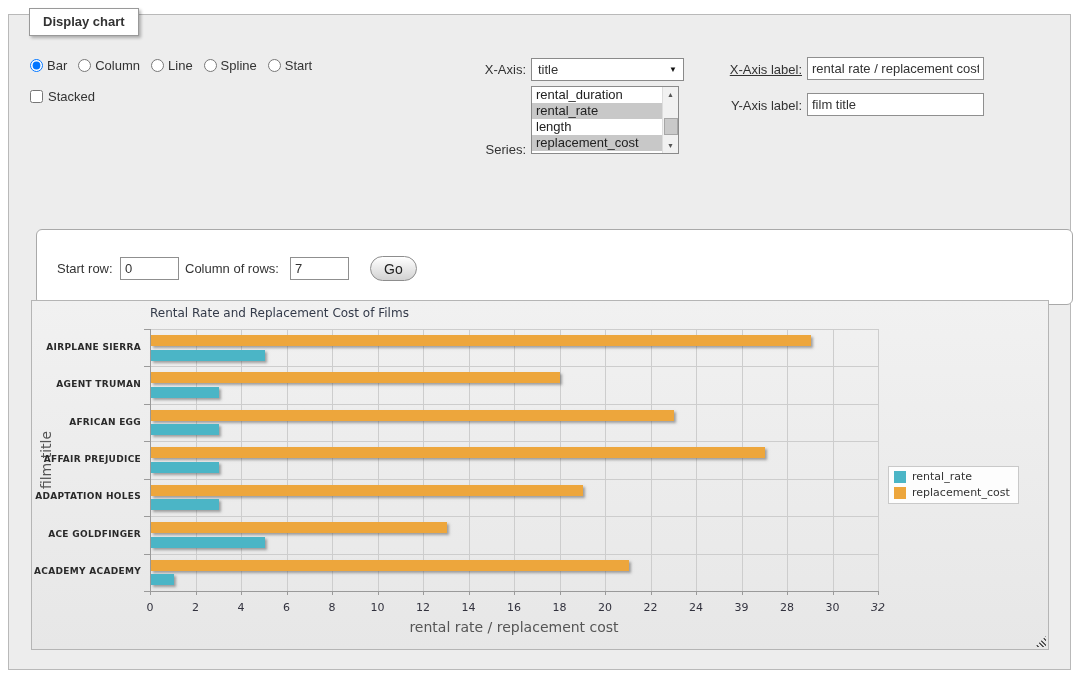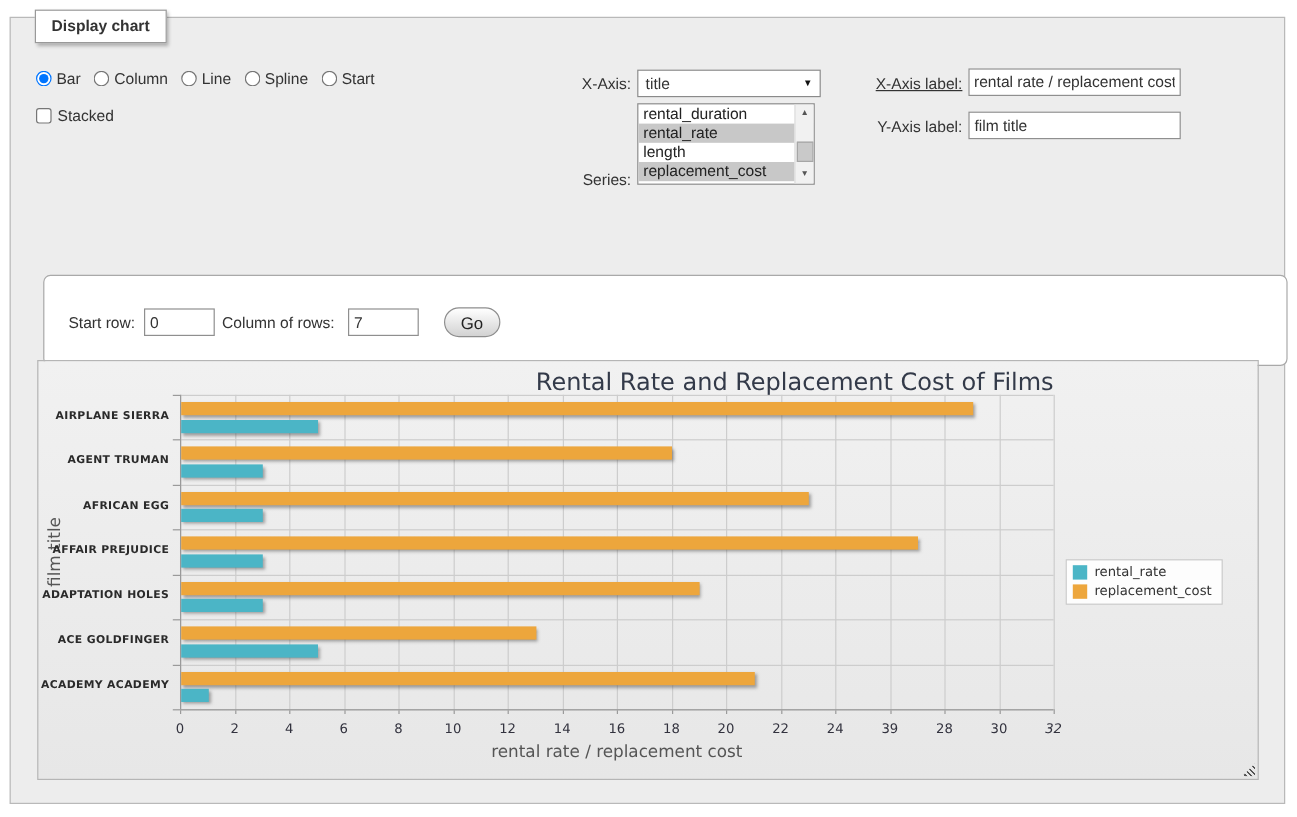--- a/index.html
+++ b/index.html
@@ -38,21 +38,21 @@
   .rows-panel{position:absolute;left:27px;top:171px;width:1037px;height:76px;background:#ffffff;
     border:1px solid #a9a9a9;border-radius:6px;box-sizing:border-box;margin-top:43px;}
   .go-btn{position:absolute;left:333px;top:26px;height:25px;padding:0 13px;border:1px solid #8d8d8d;
     border-radius:13px;background:linear-gradient(#ffffff,#d2d2d2);
     font:14px "Liberation Sans",sans-serif;color:#222;cursor:pointer;}
 
   
   .chart-box{position:absolute;left:22px;top:285px;width:1016px;height:348px;
     border:1px solid #b5b5b5;background:linear-gradient(180deg,#f1f1f1,#e7e7e7);
     overflow:hidden;box-sizing:content-box;}
-  .c-title{position:absolute;left:118px;top:5px;width:728px;text-align:right;font-size:20px;
+  .c-title{position:absolute;left:118px;top:5px;width:728px;text-align:left;font-size:12px;
     color:#333a49;font-family:"DejaVu Sans",sans-serif;}
   .c-xlabel{position:absolute;left:118px;top:318px;width:728px;text-align:center;font-size:14px;
     color:#555;font-family:"DejaVu Sans",sans-serif;}
   .c-ylabel{position:absolute;left:14px;top:159px;transform:translate(-50%,-50%) rotate(-90deg);
     font-size:14px;color:#555;white-space:nowrap;font-family:"DejaVu Sans",sans-serif;}
   .grid{position:absolute;background:#cdcdcd;}
   .tick{position:absolute;background:#9a9a9a;}
   .axisline{position:absolute;background:#9a9a9a;}
   .ticklabel{position:absolute;text-align:center;font-size:11px;color:#32323e;font-family:"DejaVu Sans",sans-serif;}
   .cat{position:absolute;text-align:right;font-size:9px;font-weight:bold;color:#2a2a2a;

